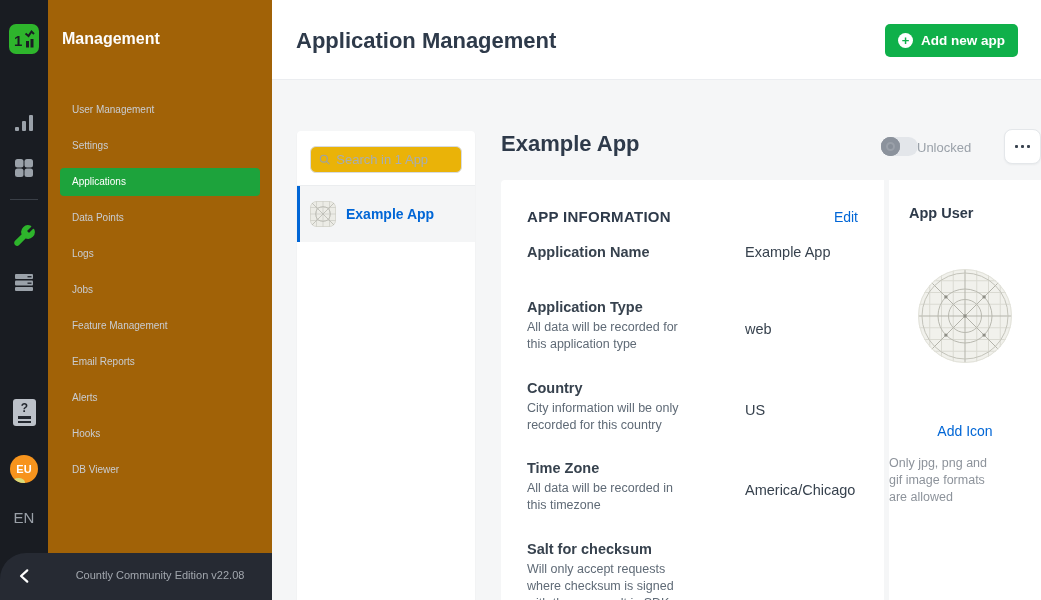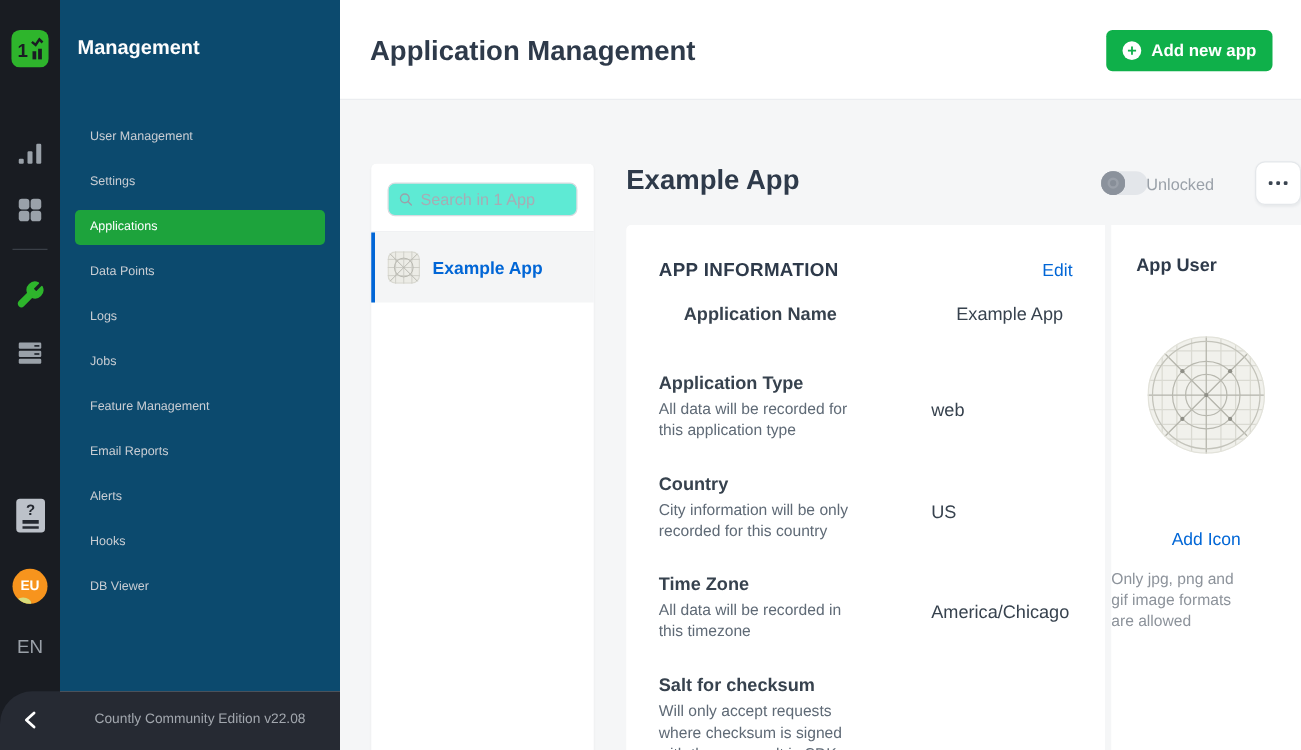--- a/index.html
+++ b/index.html
@@ -12,61 +12,61 @@
   .rail-icon { position:absolute; left:12px; width:24px; height:24px; }
   .rail-divider { position:absolute; left:10px; top:199px; width:28px; height:1px; background:#3a3f47; }
   .feedback-icon { position:absolute; left:13px; top:399px; width:23px; height:27px; background:#bcc1c9; border-radius:3px; }
   .feedback-q { position:absolute; top:2px; left:0; right:0; text-align:center; font-size:12px; font-weight:700; color:#242830; }
   .feedback-bar { position:absolute; left:5px; width:13px; height:2.5px; background:#242830; }
   .avatar { position:absolute; left:10px; top:455px; width:28px; height:28px; border-radius:50%; background:#f7941d; overflow:hidden; color:#fff; font-size:11px; font-weight:700; text-align:center; line-height:28px; }
   .avatar::after { content:""; position:absolute; left:2px; bottom:-4px; width:13px; height:9px; background:#d9dc7a; border-radius:50%; }
   .lang { position:absolute; left:0; top:509px; width:48px; text-align:center; color:#9aa0a8; font-size:15px; }
 
   
-  .menu { position:absolute; left:48px; top:0; width:224px; height:553px; background:#0c4a6e; z-index:2;padding-left:41px; }
+  .menu { position:absolute; left:48px; top:0; width:224px; height:553px; background:#a16207; z-index:2;padding-left:41px; }
   .menu-title { position:absolute; left:14px; top:30px; color:#fdfdfd; font-size:16px; font-weight:600; }
   .menu-items { position:absolute; left:12px; top:96px; width:200px; }
   .menu-item { height:28px; line-height:28px; padding-left:12px; margin-bottom:8px; font-size:10px; color:#c9cdd3; border-radius:4px; cursor:pointer; }
   .menu-item.active { background:#1da33c; color:#ffffff; }
 
   
   .sidebar-footer { position:absolute; left:0; top:553px; width:272px; height:47px; background:#262a33; border-top-left-radius:26px; z-index:4; }
   .collapse-btn { position:absolute; left:16px; top:14px; width:18px; height:18px; cursor:pointer; }
   .footer-caption { position:absolute; left:60px; width:200px; top:16px; text-align:center; color:#a2a7ae; font-size:11px; }
 
   
   .main-header { position:absolute; left:272px; top:0; width:769px; height:80px; background:#ffffff; border-bottom:1px solid #ebedf0; }
   .page-title { position:absolute; left:24px; top:28px; font-size:22px; font-weight:700; color:#2e3a4a; }
   .add-btn { position:absolute; right:23px; top:24px; height:33px; background:#0fb04a; color:#fff; border:none; border-radius:5px; padding:0 13px; font-size:13.5px; font-weight:600; display:flex; align-items:center; gap:8px; cursor:pointer; font-family:"Liberation Sans",sans-serif; }
   .plus-circle { width:15px; height:15px; border-radius:50%; background:#ffffff; color:#0fb04a; font-size:13px; font-weight:700; line-height:15px; text-align:center; display:inline-block; }
 
   
   .app-list { position:absolute; left:297px; top:131px; width:178px; height:469px; background:#ffffff; border-radius:4px 4px 0 0; box-shadow:0 1px 2px rgba(40,50,60,.05); }
-  .search-box { margin:15px 13px 12px 13px; height:27px; border:1px solid #d7dbe0; border-radius:6px; display:flex; align-items:center; padding:0 8px; gap:6px; background:#5eead4; }
+  .search-box { margin:15px 13px 12px 13px; height:27px; border:1px solid #d7dbe0; border-radius:6px; display:flex; align-items:center; padding:0 8px; gap:6px; background:#eab308; }
   .search-input { border:none; outline:none; width:100%; font-size:13px; color:#3c4650; background:transparent; font-family:"Liberation Sans",sans-serif; }
   .search-input::placeholder { color:#a6adb4; }
   .list-sep { height:1px; background:#ebedef; }
   .app-row { height:56px; background:#f4f5f6; border-left:3px solid #0166d6; display:flex; align-items:center; gap:10px; padding:0 10px; cursor:pointer; }
   .app-row-label { color:#0166d6; font-size:14px; font-weight:600; }
 
   
   .detail-title { position:absolute; left:501px; top:131px; font-size:22px; font-weight:700; color:#2e3a4a; }
   .lock-toggle { position:absolute; left:881px; top:137px; width:37px; height:19px; border-radius:10px; background:#e3e6ea; cursor:pointer; }
   .lock-knob { position:absolute; left:0; top:0; width:19px; height:19px; border-radius:50%; background:#878e98; box-shadow:inset 0 0 0 5px #8b929c, inset 0 0 0 7px #9aa0a9; }
   .lock-label { position:absolute; left:917px; top:140px; font-size:13px; color:#9aa1a9; }
   .more-btn { position:absolute; left:1004px; top:129px; width:37px; height:35px; background:#fff; border:1px solid #e4e7ea; border-radius:8px; box-shadow:0 1px 2px rgba(40,50,60,.06); display:flex; align-items:center; justify-content:center; gap:3px; cursor:pointer; }
   .dot { width:3px; height:3px; background:#3a4450; border-radius:1px; display:inline-block; }
 
   
   .info-card { position:absolute; left:501px; top:180px; width:383px; height:420px; background:#ffffff; border-radius:4px 0 0 0; padding:28px 26px; }
   .card-head { display:flex; justify-content:space-between; align-items:baseline; margin-bottom:19px; }
   .card-head-title { font-size:15px; font-weight:700; color:#2e3a4a; letter-spacing:.3px; }
   .edit-link { font-size:14px; color:#0166d6; cursor:pointer; text-decoration:none; }
   .info-row { display:flex; margin-bottom:26px; }
-  .info-row.row-name { margin-bottom:35px;margin-left:20px; }
+  .info-row.row-name { margin-bottom:35px; }
   .info-left { width:218px; padding-right:14px; }
   .info-label { font-size:14.5px; font-weight:700; color:#37424e; margin-bottom:4px; }
   .info-desc { font-size:12.5px; color:#5f6a76; line-height:1.38; white-space:pre-line; }
   .info-value { font-size:14.5px; color:#37424e; }
   .info-value.align-desc { margin-top:22px; }
 
   
   .icon-card { position:absolute; left:889px; top:180px; width:152px; height:420px; background:#ffffff; }
   .icon-card-title { padding:25px 0 0 20px; font-size:14.5px; font-weight:700; color:#2e3a4a; }
   .icon-circle { margin:48px auto 0 auto; width:94px; height:94px; display:block; }

